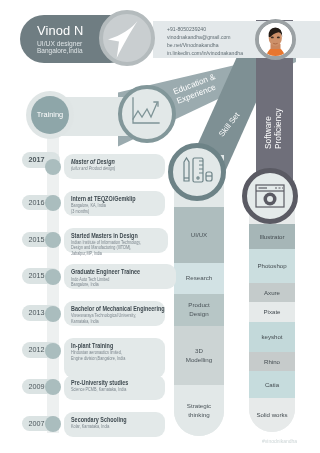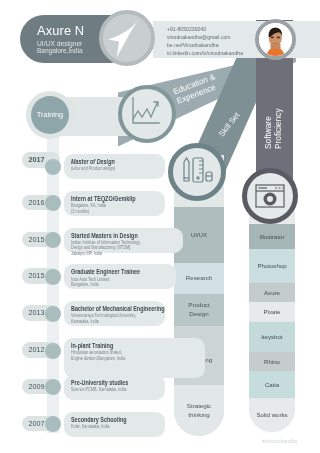--- a/index.html
+++ b/index.html
@@ -131,21 +131,21 @@
       <div class="yr-dot" style="top: 195.3px;"></div>
       <div class="tl-card" style="top: 190.8px; height: 25px; width: 101px;">
         <div class="t">Intern at TEQZO/Gemklip</div>
         <div class="s" style="top: 12.2px;">Bangalore, KA, India</div>
         <div class="s" style="top: 17.8px;">(3 months)</div>
       </div>
       <div class="yr-pill" style="top: 231.6px;">
         <div class="yt">2015</div>
       </div>
       <div class="yr-dot" style="top: 232.1px;"></div>
-      <div class="tl-card" style="top: 227.6px; height: 25px; width: 119px; text-align: center;">
+      <div class="tl-card" style="top: 227.6px; height: 25px; width: 104px; text-align: center;">
         <div class="t">Started Masters in Design</div>
         <div class="s" style="top: 12.2px;">Indian Institute of Information Technology,</div>
         <div class="s" style="top: 17.8px;">Design and Manufacturing (IIITDM),</div>
         <div class="s" style="top: 23.4px;">Jabalpur,MP, India</div>
       </div>
       <div class="yr-pill" style="top: 268.4px;">
         <div class="yt">2015</div>
       </div>
       <div class="yr-dot" style="top: 268.9px;"></div>
       <div class="tl-card" style="top: 264.4px; height: 25px; width: 112px;">
@@ -159,21 +159,21 @@
       <div class="yr-dot" style="top: 305.7px;"></div>
       <div class="tl-card" style="top: 301.2px; height: 25px; width: 101px;">
         <div class="t">Bachelor of  Mechanical Engineering</div>
         <div class="s" style="top: 12.2px;">Visvesvaraya Technological University,</div>
         <div class="s" style="top: 17.8px;">Karnataka, India</div>
       </div>
       <div class="yr-pill" style="top: 342px;">
         <div class="yt">2012</div>
       </div>
       <div class="yr-dot" style="top: 342.5px;"></div>
-      <div class="tl-card" style="top: 338px; height: 40px; width: 101px; padding-left: 40px;">
+      <div class="tl-card" style="top: 338px; height: 40px; width: 101px;">
         <div class="t">In-plant Training</div>
         <div class="s" style="top: 12.2px;">Hindustan aeronautics limited,</div>
         <div class="s" style="top: 17.8px;">Engine division,Bangalore, India</div>
       </div>
       <div class="yr-pill" style="top: 378.8px;">
         <div class="yt">2009</div>
       </div>
       <div class="yr-dot" style="top: 379.3px;"></div>
       <div class="tl-card" style="top: 374.8px; height: 25px; width: 101px;">
         <div class="t">Pre-University studies</div>
@@ -223,21 +223,21 @@
       </g>
       <g fill="#5a5a63">
         <circle cx="23" cy="26" r="6.5"></circle>
       </g>
       <circle cx="23" cy="26" r="3" fill="#e4eaea"></circle>
     </svg>
   </div>
 
   <div class="abs" id="contact-panel"></div>
   <div class="abs" id="name-card">
-    <div class="nm">Axure N</div>
+    <div class="nm">Vinod N</div>
     <div class="rl">UI/UX designer</div>
     <div class="lc">Bangalore,India</div>
   </div>
 
   <div class="abs" id="nav-circle">
     <svg width="56" height="56" viewBox="98.5 10 56 56">
       <path d="M137 21 C131 28.5 121 35.5 107.5 39.5 L118.5 41.6 L116.2 58 C122 46 131 30 137 21 Z" fill="#ffffff"></path>
     </svg>
   </div>
 

